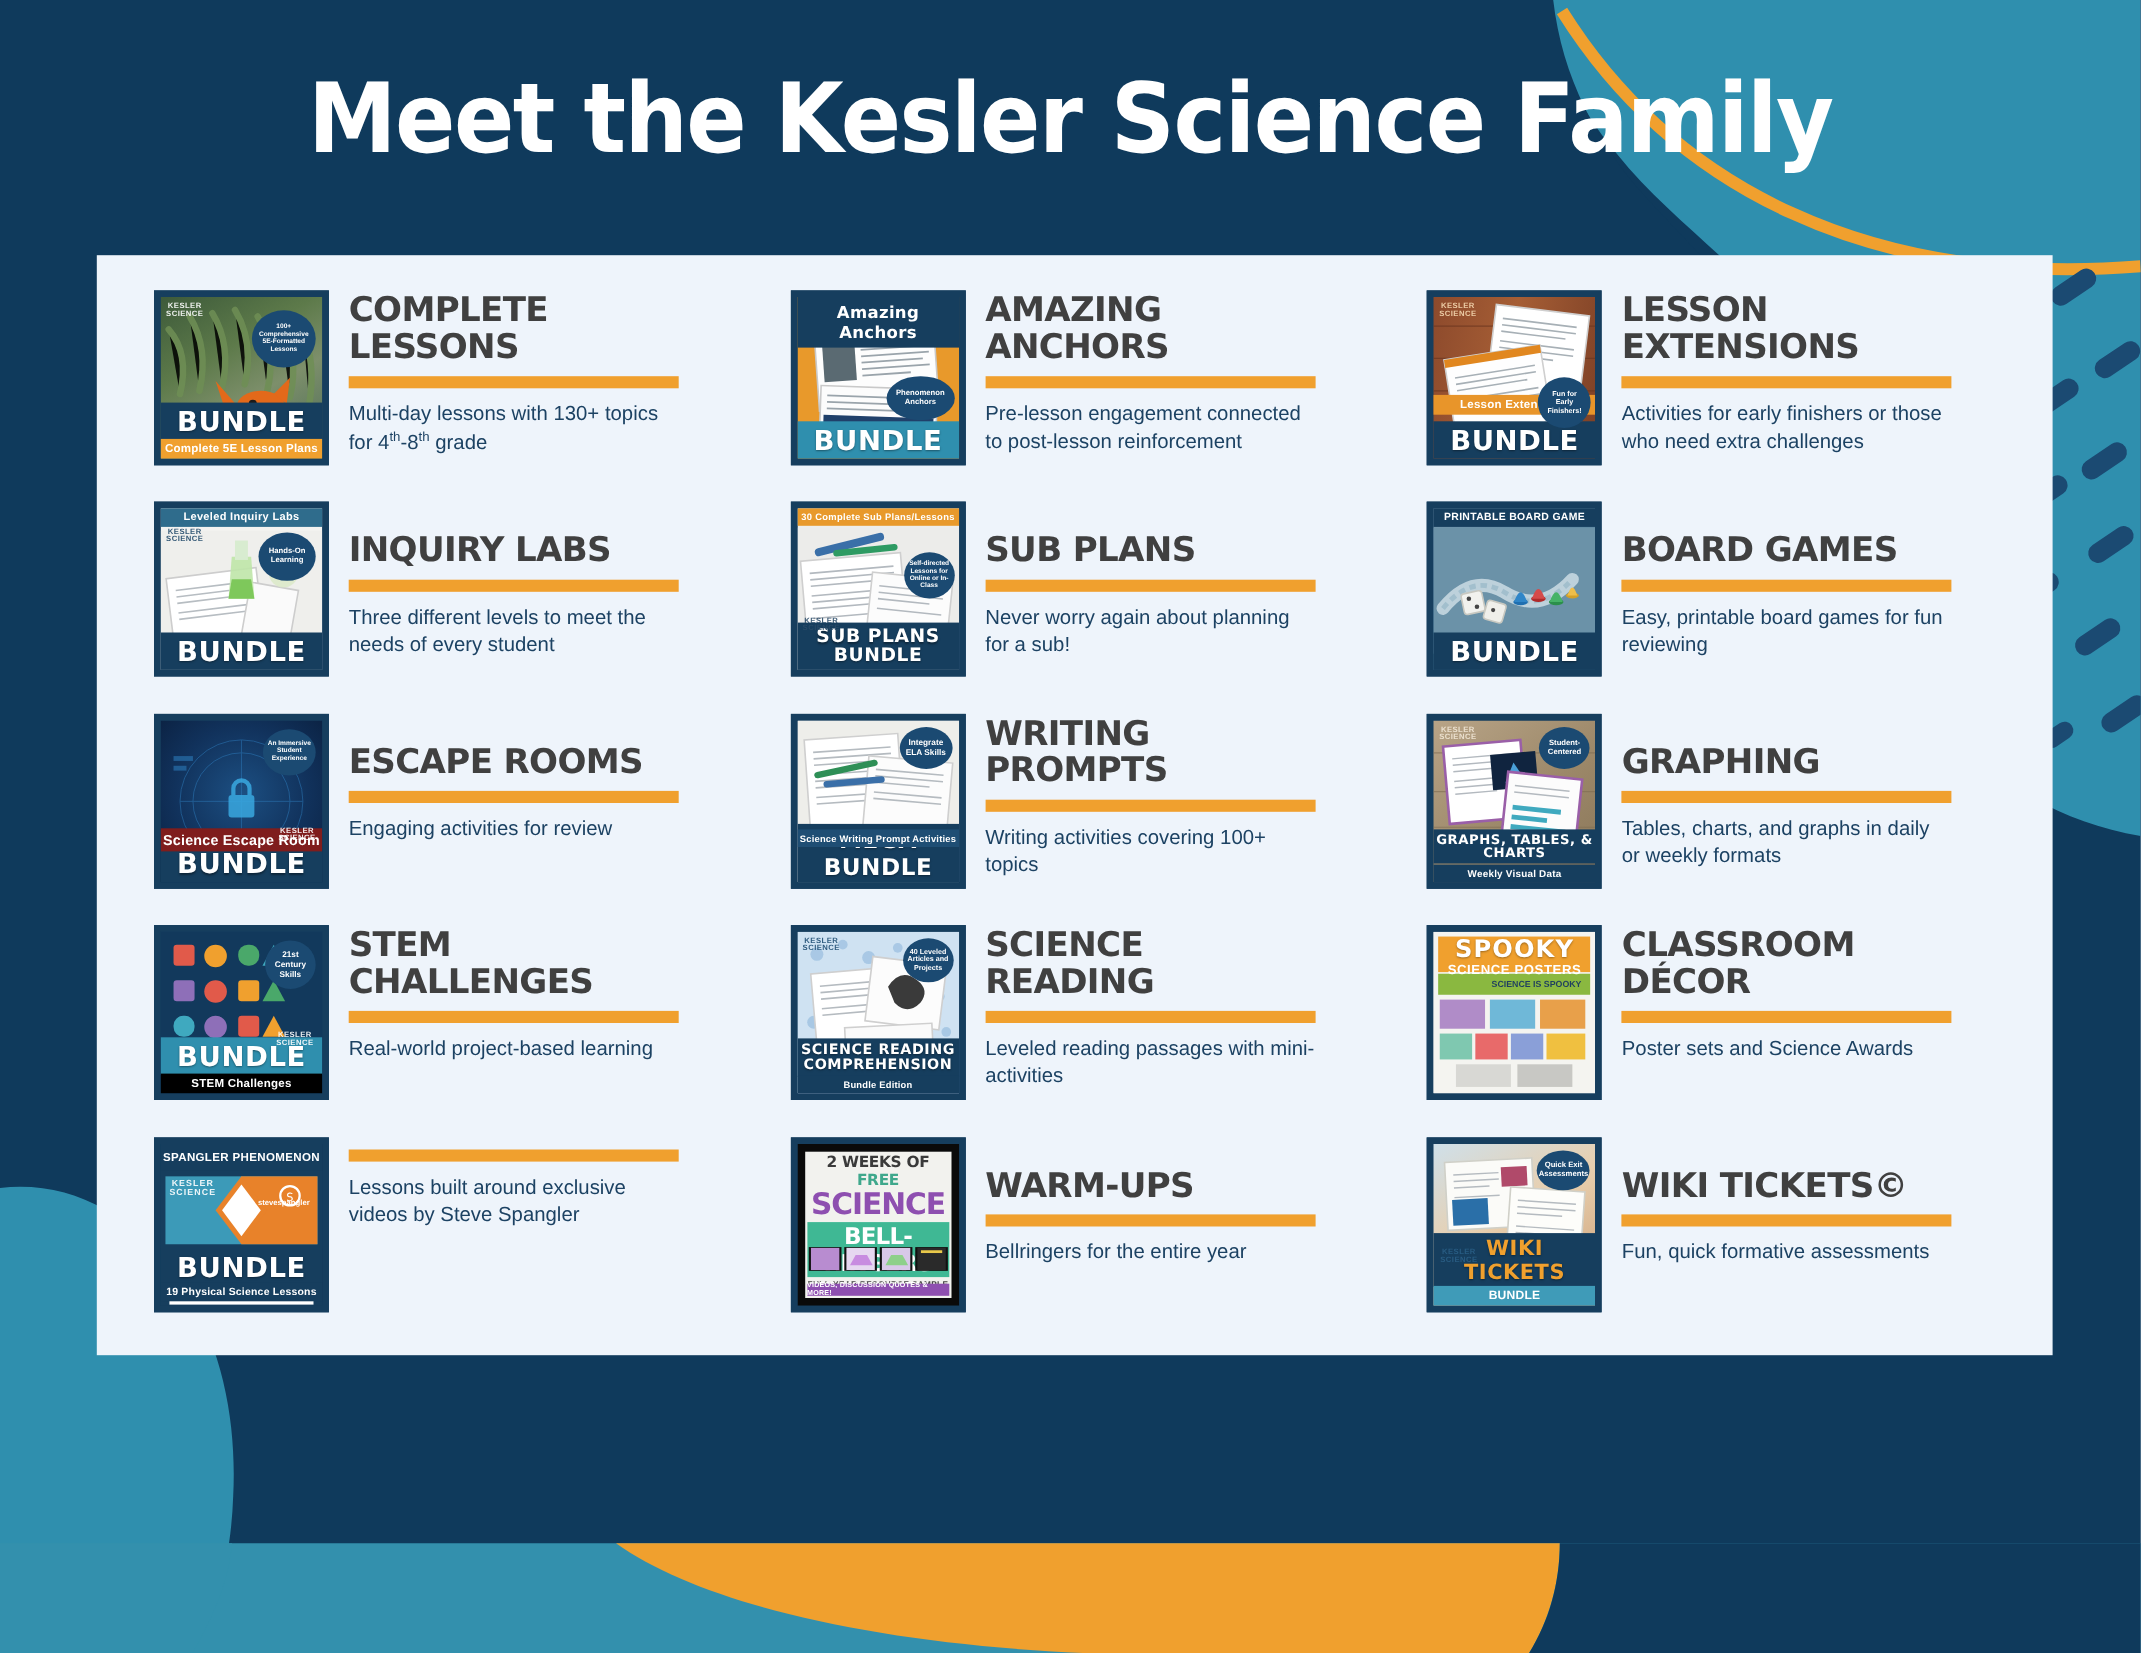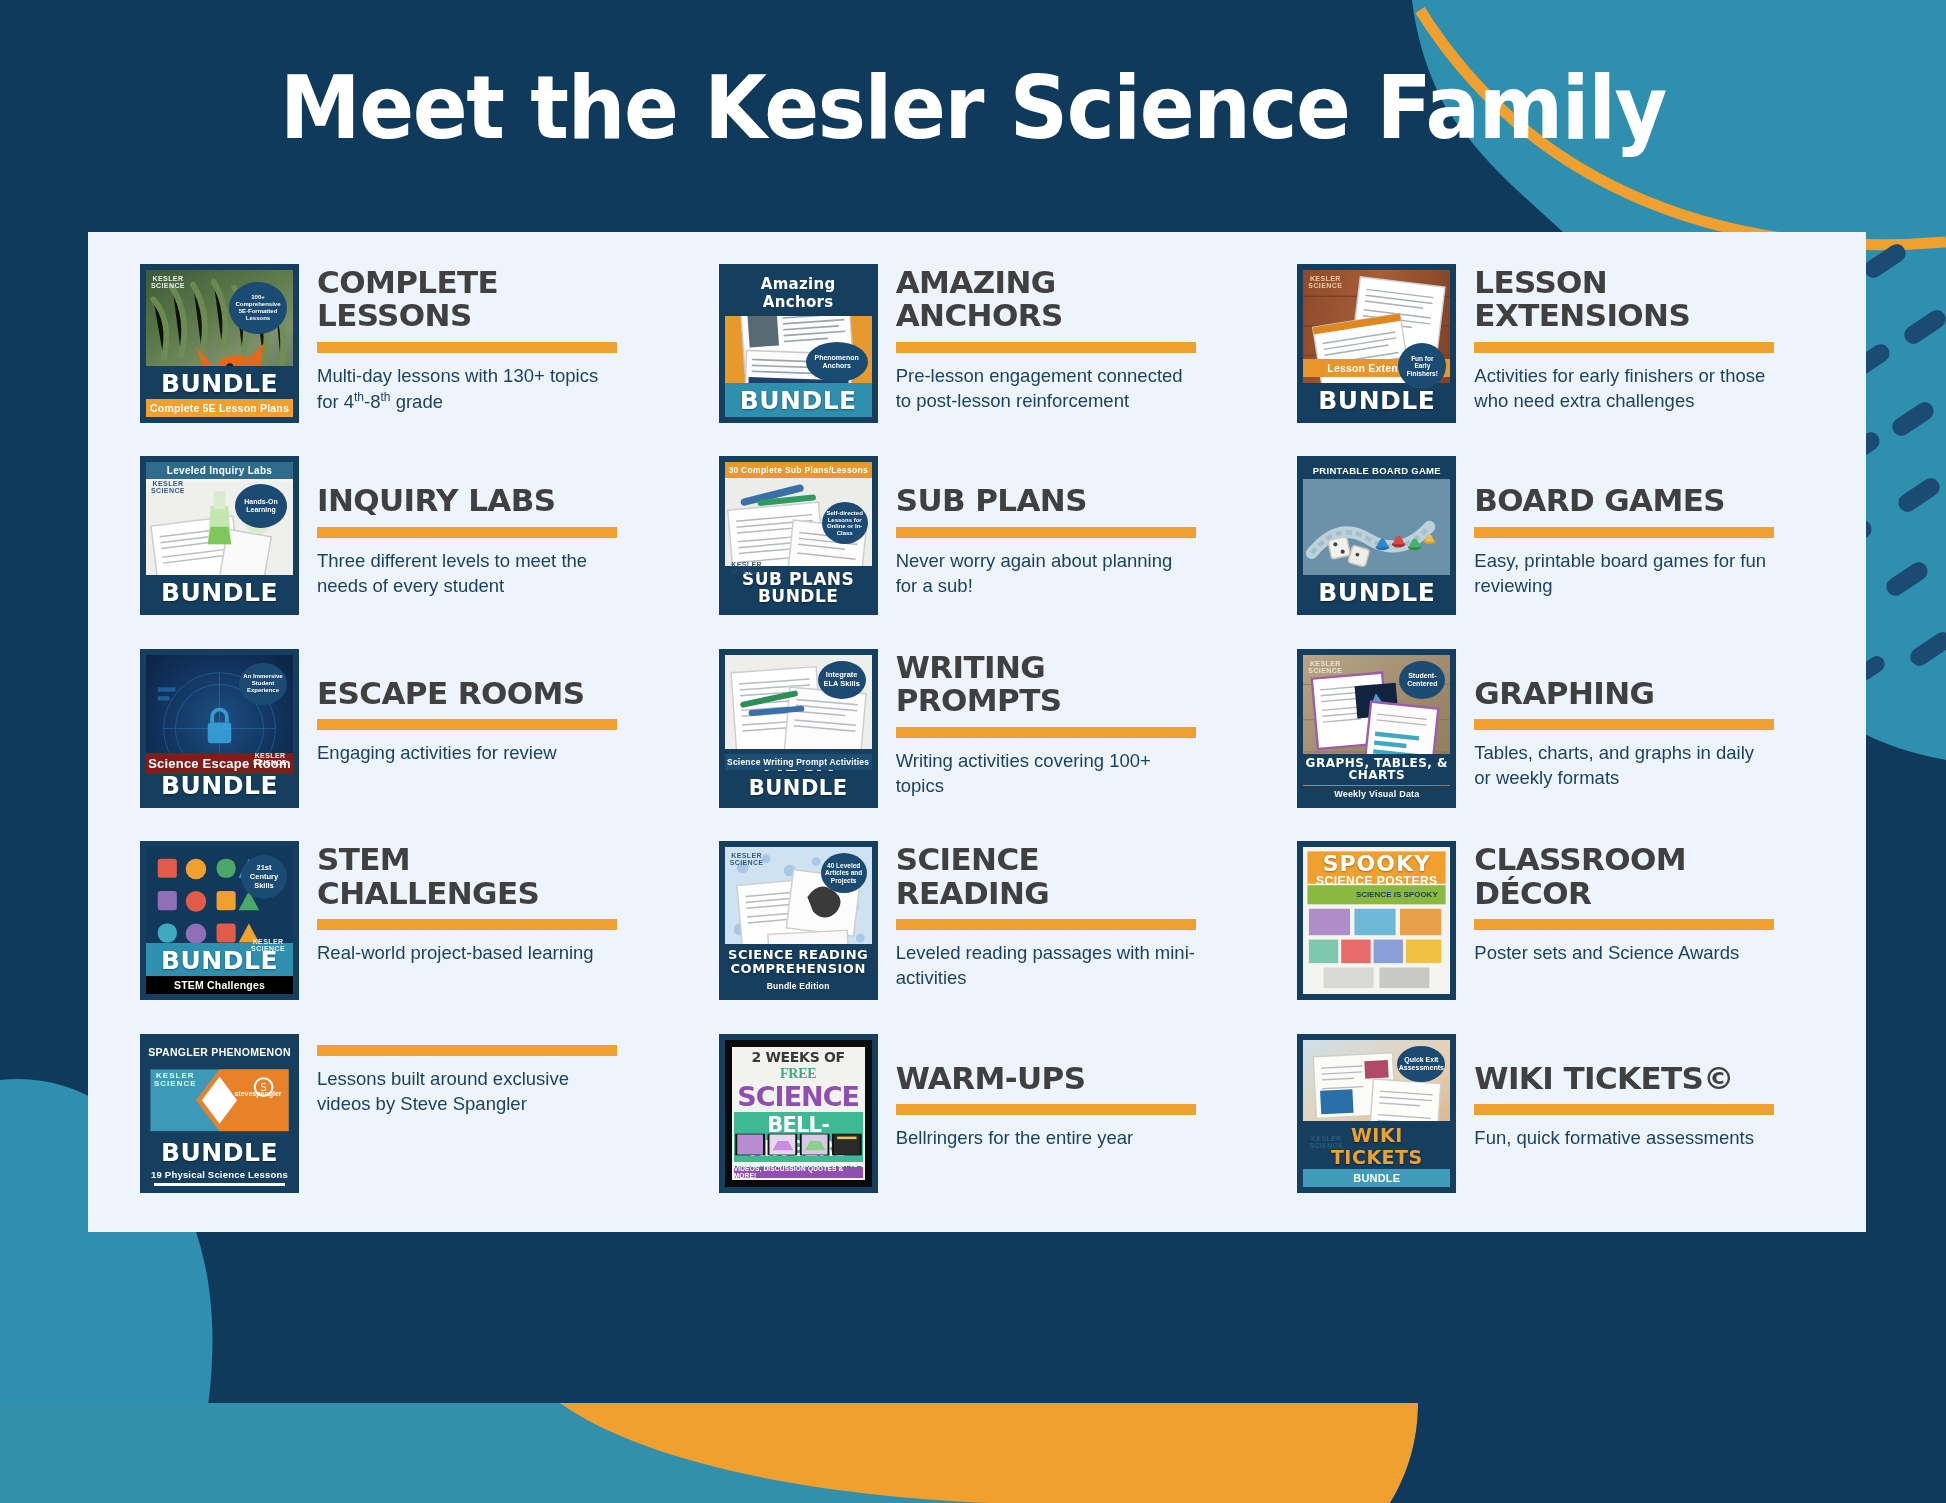--- a/index.html
+++ b/index.html
@@ -618,21 +618,21 @@
           <div class="cdesc">Lessons built around exclusive videos by Steve Spangler</div>
         </div>
       </div>
       <div class="card mid">
         <div class="thumb">
           <div class="inner">
     <div class="t-body" style="background:#0a0a0a;padding:5px;"></div>
     <div style="position:absolute;inset:7px;background:#f2f2ee;z-index:2;"></div>
     <div style="position:absolute;left:9px;right:9px;top:9px;z-index:3;text-align:center;">
       <div style="font-family:'DejaVu Sans',sans-serif;font-weight:bold;font-size:14px;color:#3a3a3a;letter-spacing:-.3px;">
-        2 WEEKS OF <span style="color:#3fa88c;font-family:Liberation Serif, serif;">FREE</span>
+        2 WEEKS OF <span style="color:#3fa88c;">FREE</span>
       </div>
       <div style="font-family:'DejaVu Sans',sans-serif;font-weight:bold;font-size:27px;color:#8e4fb0;letter-spacing:-1px;line-height:1;margin-top:1px;">SCIENCE</div>
       <div style="background:#3fb894;margin-top:2px;padding:1px 0;">
         <span style="font-family:'DejaVu Sans',sans-serif;font-weight:bold;font-size:21px;color:#fff;letter-spacing:-.8px;">BELL-RINGERS</span>
       </div>
       <div style="font-size:7.5px;font-weight:bold;color:#444;letter-spacing:.3px;margin-top:2px;">FULL-YEAR RESOURCE SAMPLE</div>
     </div>
     <svg viewBox="0 0 100 100" style="position:absolute;left:9px;right:9px;bottom:18px;width:calc(100% - 18px);height:36px;z-index:3" preserveAspectRatio="none">
       <rect x="1" y="2" width="23" height="60" fill="#111"></rect>
               <rect x="2.5" y="4" width="20" height="56" fill="#b88cd0"></rect>

